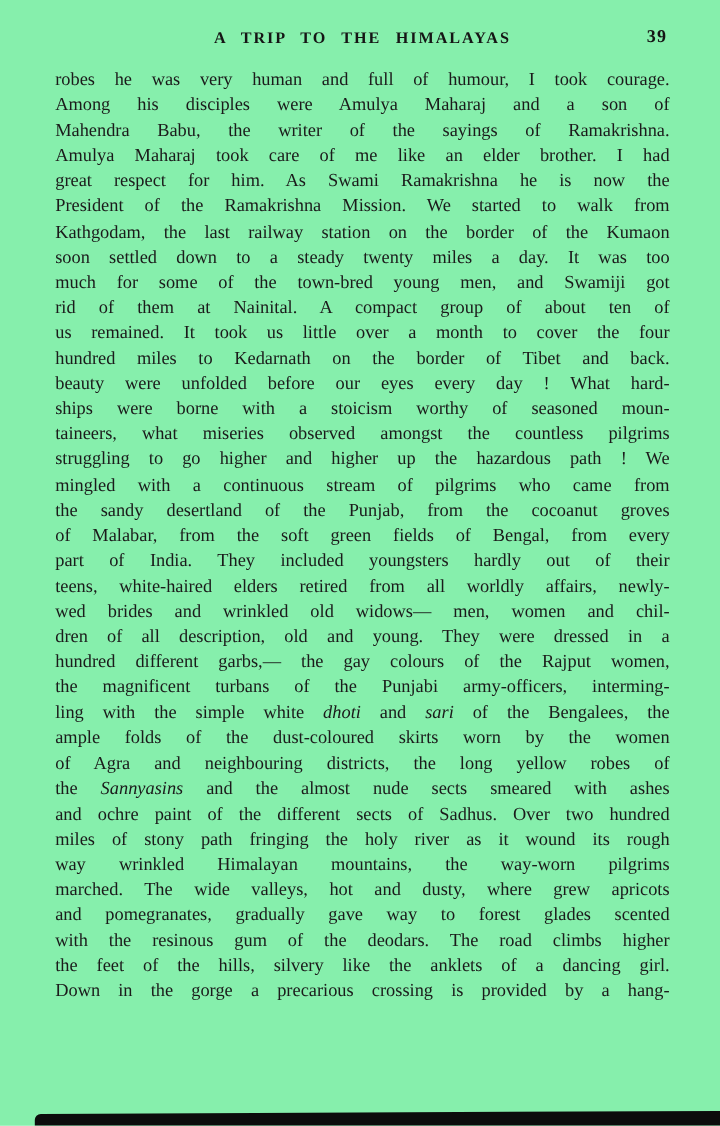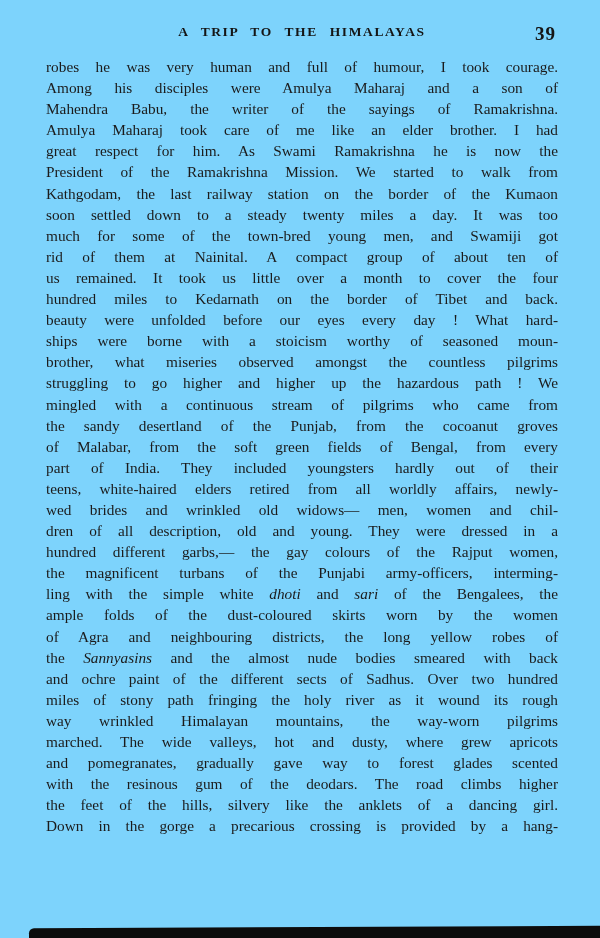--- a/index.html
+++ b/index.html
@@ -1,20 +1,20 @@
 <!DOCTYPE html>
 <html><head>
 <meta charset="utf-8">
 <style>
   html, body { margin: 0; padding: 0; }
   .page {
     position: relative;
     width: 600px;
     height: 938px;
-    background: #7dd3fc;
+    background: #86efac;
     font-family: "Liberation Serif", serif;
     color: #1b1b1b;
     overflow: hidden;
   }
   .page-header {
     position: absolute;
     top: 24px;
     left: 46px;
     right: 42px;
     height: 22px;
@@ -25,21 +25,21 @@
     font-weight: bold;
     font-size: 13.5px;
     letter-spacing: 1.6px;
     word-spacing: 7px;
     color: #151515;
   }
   .page-num {
     position: absolute;
     right: 2px;
     top: -1px;
-    font-size: 19px;
+    font-size: 15px;
     font-weight: bold;
     letter-spacing: 1px;
     color: #151515;
   }
   .page-body {
     position: absolute;
     top: 56px;
     left: 46px;
     right: 42px;
   }
@@ -79,35 +79,35 @@
       <div class="line"><span>great respect for him. As Swami Ramakrishna he is now the</span></div>
       <div class="line"><span>President of the Ramakrishna Mission. We started to walk from</span></div>
       <div class="line"><span>Kathgodam, the last railway station on the border of the Kumaon</span></div>
       <div class="line"><span>soon settled down to a steady twenty miles a day. It was too</span></div>
       <div class="line"><span>much for some of the town-bred young men, and Swamiji got</span></div>
       <div class="line"><span>rid of them at Nainital. A compact group of about ten of</span></div>
       <div class="line"><span>us remained. It took us little over a month to cover the four</span></div>
       <div class="line"><span>hundred miles to Kedarnath on the border of Tibet and back.</span></div>
       <div class="line"><span>beauty were unfolded before our eyes every day ! What hard-</span></div>
       <div class="line"><span>ships were borne with a stoicism worthy of seasoned moun-</span></div>
-      <div class="line"><span>brother, what miseries observed amongst the countless pilgrims</span></div>
+      <div class="line"><span>taineers, what miseries observed amongst the countless pilgrims</span></div>
       <div class="line"><span>struggling to go higher and higher up the hazardous path ! We</span></div>
       <div class="line"><span>mingled with a continuous stream of pilgrims who came from</span></div>
       <div class="line"><span>the sandy desertland of the Punjab, from the cocoanut groves</span></div>
       <div class="line"><span>of Malabar, from the soft green fields of Bengal, from every</span></div>
       <div class="line"><span>part of India. They included youngsters hardly out of their</span></div>
       <div class="line"><span>teens, white-haired elders retired from all worldly affairs, newly-</span></div>
       <div class="line"><span>wed brides and wrinkled old widows— men, women and chil-</span></div>
       <div class="line"><span>dren of all description, old and young. They were dressed in a</span></div>
       <div class="line"><span>hundred different garbs,— the gay colours of the Rajput women,</span></div>
       <div class="line"><span>the magnificent turbans of the Punjabi army-officers, interming-</span></div>
       <div class="line"><span>ling with the simple white </span><i>dhoti</i><span> and </span><i>sari</i><span> of the Bengalees, the</span></div>
       <div class="line"><span>ample folds of the dust-coloured skirts worn by the women</span></div>
       <div class="line"><span>of Agra and neighbouring districts, the long yellow robes of</span></div>
-      <div class="line"><span>the </span><i>Sannyasins</i><span> and the almost nude bodies smeared with back</span></div>
+      <div class="line"><span>the </span><i>Sannyasins</i><span> and the almost nude sects smeared with ashes</span></div>
       <div class="line"><span>and ochre paint of the different sects of Sadhus. Over two hundred</span></div>
       <div class="line"><span>miles of stony path fringing the holy river as it wound its rough</span></div>
       <div class="line"><span>way wrinkled Himalayan mountains, the way-worn pilgrims</span></div>
       <div class="line"><span>marched. The wide valleys, hot and dusty, where grew apricots</span></div>
       <div class="line"><span>and pomegranates, gradually gave way to forest glades scented</span></div>
       <div class="line"><span>with the resinous gum of the deodars. The road climbs higher</span></div>
       <div class="line"><span>the feet of the hills, silvery like the anklets of a dancing girl.</span></div>
       <div class="line"><span>Down in the gorge a precarious crossing is provided by a hang-</span></div>
     </div>
   <div class="scan-bar"></div>

